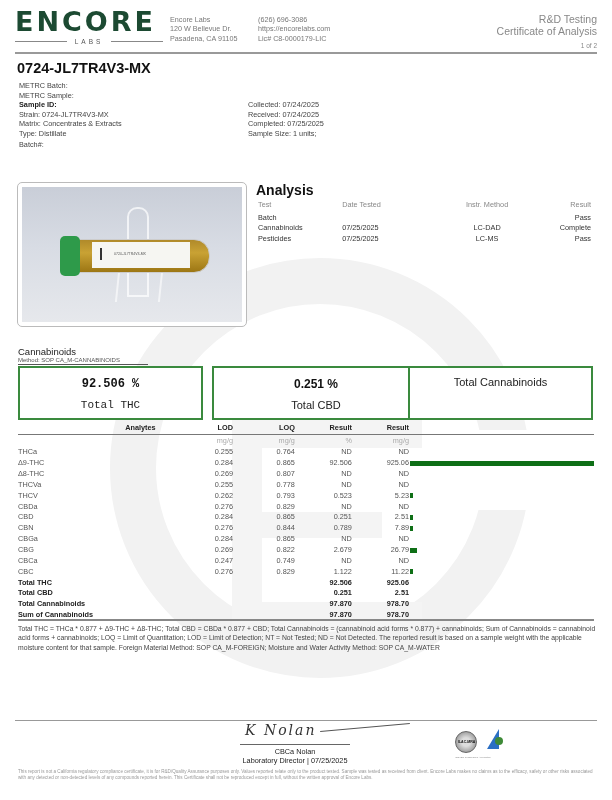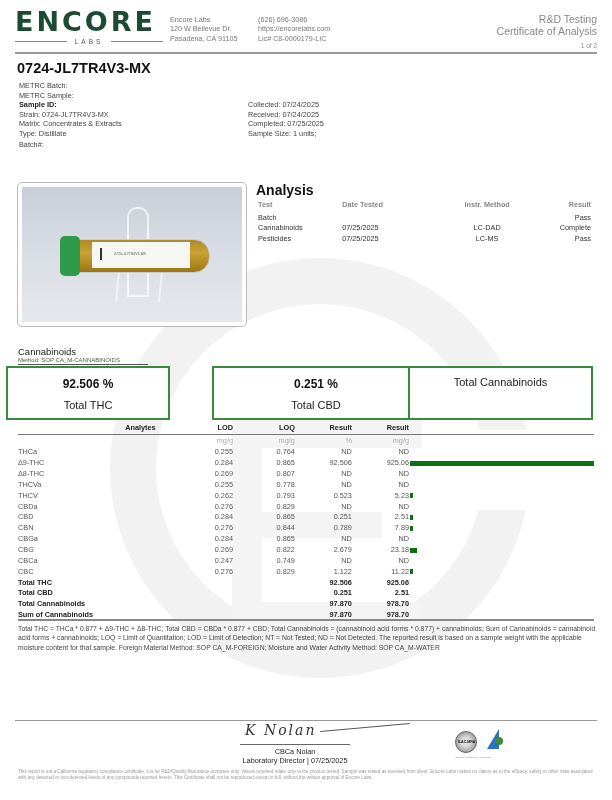--- a/index.html
+++ b/index.html
@@ -38,31 +38,31 @@
   .stand { position: absolute; left: 105px; top: 20px; width: 22px; height: 90px; border: 2px solid rgba(255,255,255,0.7); border-radius: 10px 10px 0 0; }
   .stand2 { position: absolute; left: 95px; top: 75px; width: 45px; height: 40px; border-left: 2px solid rgba(255,255,255,0.6); border-right: 2px solid rgba(255,255,255,0.6); transform: skewX(-6deg); }
   .tube { position: absolute; left: 50px; top: 52px; width: 138px; height: 34px; background: linear-gradient(180deg,#b08a2a 0%,#c9a234 40%,#9c7614 100%); border-radius: 4px 16px 16px 4px; border: 1px solid #ccc; }
   .tube-label { position: absolute; left: 70px; top: 55px; width: 98px; height: 26px; background: #f6f6f2; }
   .tube-label span { position: absolute; left: 22px; top: 10px; font-size: 3.5px; color: #555; }
   .tube-label i { position: absolute; left: 8px; top: 6px; width: 2px; height: 12px; background: #333; }
   .cap { position: absolute; left: 38px; top: 49px; width: 20px; height: 40px; background: #2e9a4a; border-radius: 5px; }
 
   .summary-title { position: absolute; left: 256px; top: 182px; font-size: 14px; font-weight: bold; color: #111; }
   .summary-table { position: absolute; left: 258px; top: 200px; width: 333px; font-size: 7.3px; border-collapse: collapse; }
-  .summary-table th { font-weight: bold; color: #888; text-align: left; padding: 0 0 3px 0; height: 11px; margin-left: 12px; }
+  .summary-table th { font-weight: normal; color: #888; text-align: left; padding: 0 0 3px 0; height: 11px; margin-left: 12px; }
   .summary-table td { color: #333; height: 10.5px; padding: 0; }
   .summary-table .c2 { width: 100px; } .summary-table .c3 { text-align: center; width: 90px; } .summary-table .c4 { text-align: right; }
 
   .cann-title { position: absolute; left: 18px; top: 346px; font-size: 9.5px; color: #222; }
   .cann-method { position: absolute; left: 18px; top: 357px; font-size: 6px; color: #555; }
   .cann-method-rule { position: absolute; left: 18px; top: 364px; width: 130px; height: 1px; background: #555; }
   .tot-box { position: absolute; top: 366px; height: 54px; border: 2px solid #3a8a3e; text-align: center; background: #fff; }
   .tot-box .v { font-size: 12px; font-weight: bold; margin-top: 9px; color: #111; }
   .tot-box .l { font-size: 11px; margin-top: 8px; color: #222; }
-  .tot-box.b1 { left: 6px; width: 164px; }
+  .tot-box.b1 { left: 18px; width: 185px; font-family: Liberation Mono, monospace; }
   .tot-box.b2 { left: 212px; width: 208px; }
   .tot-box.b3 { left: 408px; width: 185px; }
 
   .an-table { position: absolute; left: 18px; top: 422px; width: 576px; border-collapse: collapse; font-size: 7.3px; }
   .an-table th { font-weight: bold; text-align: right; padding: 1px 0 2px; border-bottom: 1px solid #777; height: 11px; color: #222; }
   .an-table th.name { text-align: right; }
   .an-table td { text-align: right; padding: 0; height: 10.85px; color: #555; vertical-align: middle; }
   .an-table td.name { text-align: left; }
   .an-table tr.units td { color: #aaa; height: 12px; }
   .an-table tr.total td { font-weight: bold; color: #222; }
@@ -302,21 +302,21 @@
           <td>0.865</td>
           <td>ND</td>
           <td>ND</td>
           <td class="barcell"></td>
         </tr>
         <tr>
           <td class="name">CBG</td>
           <td>0.269</td>
           <td>0.822</td>
           <td>2.679</td>
-          <td>23.18</td>
+          <td>26.79</td>
           <td class="barcell"><span class="bar" style="width: 7px; background: rgb(14, 111, 22);"></span></td>
         </tr>
         <tr>
           <td class="name">CBCa</td>
           <td>0.247</td>
           <td>0.749</td>
           <td>ND</td>
           <td>ND</td>
           <td class="barcell"></td>
         </tr>

